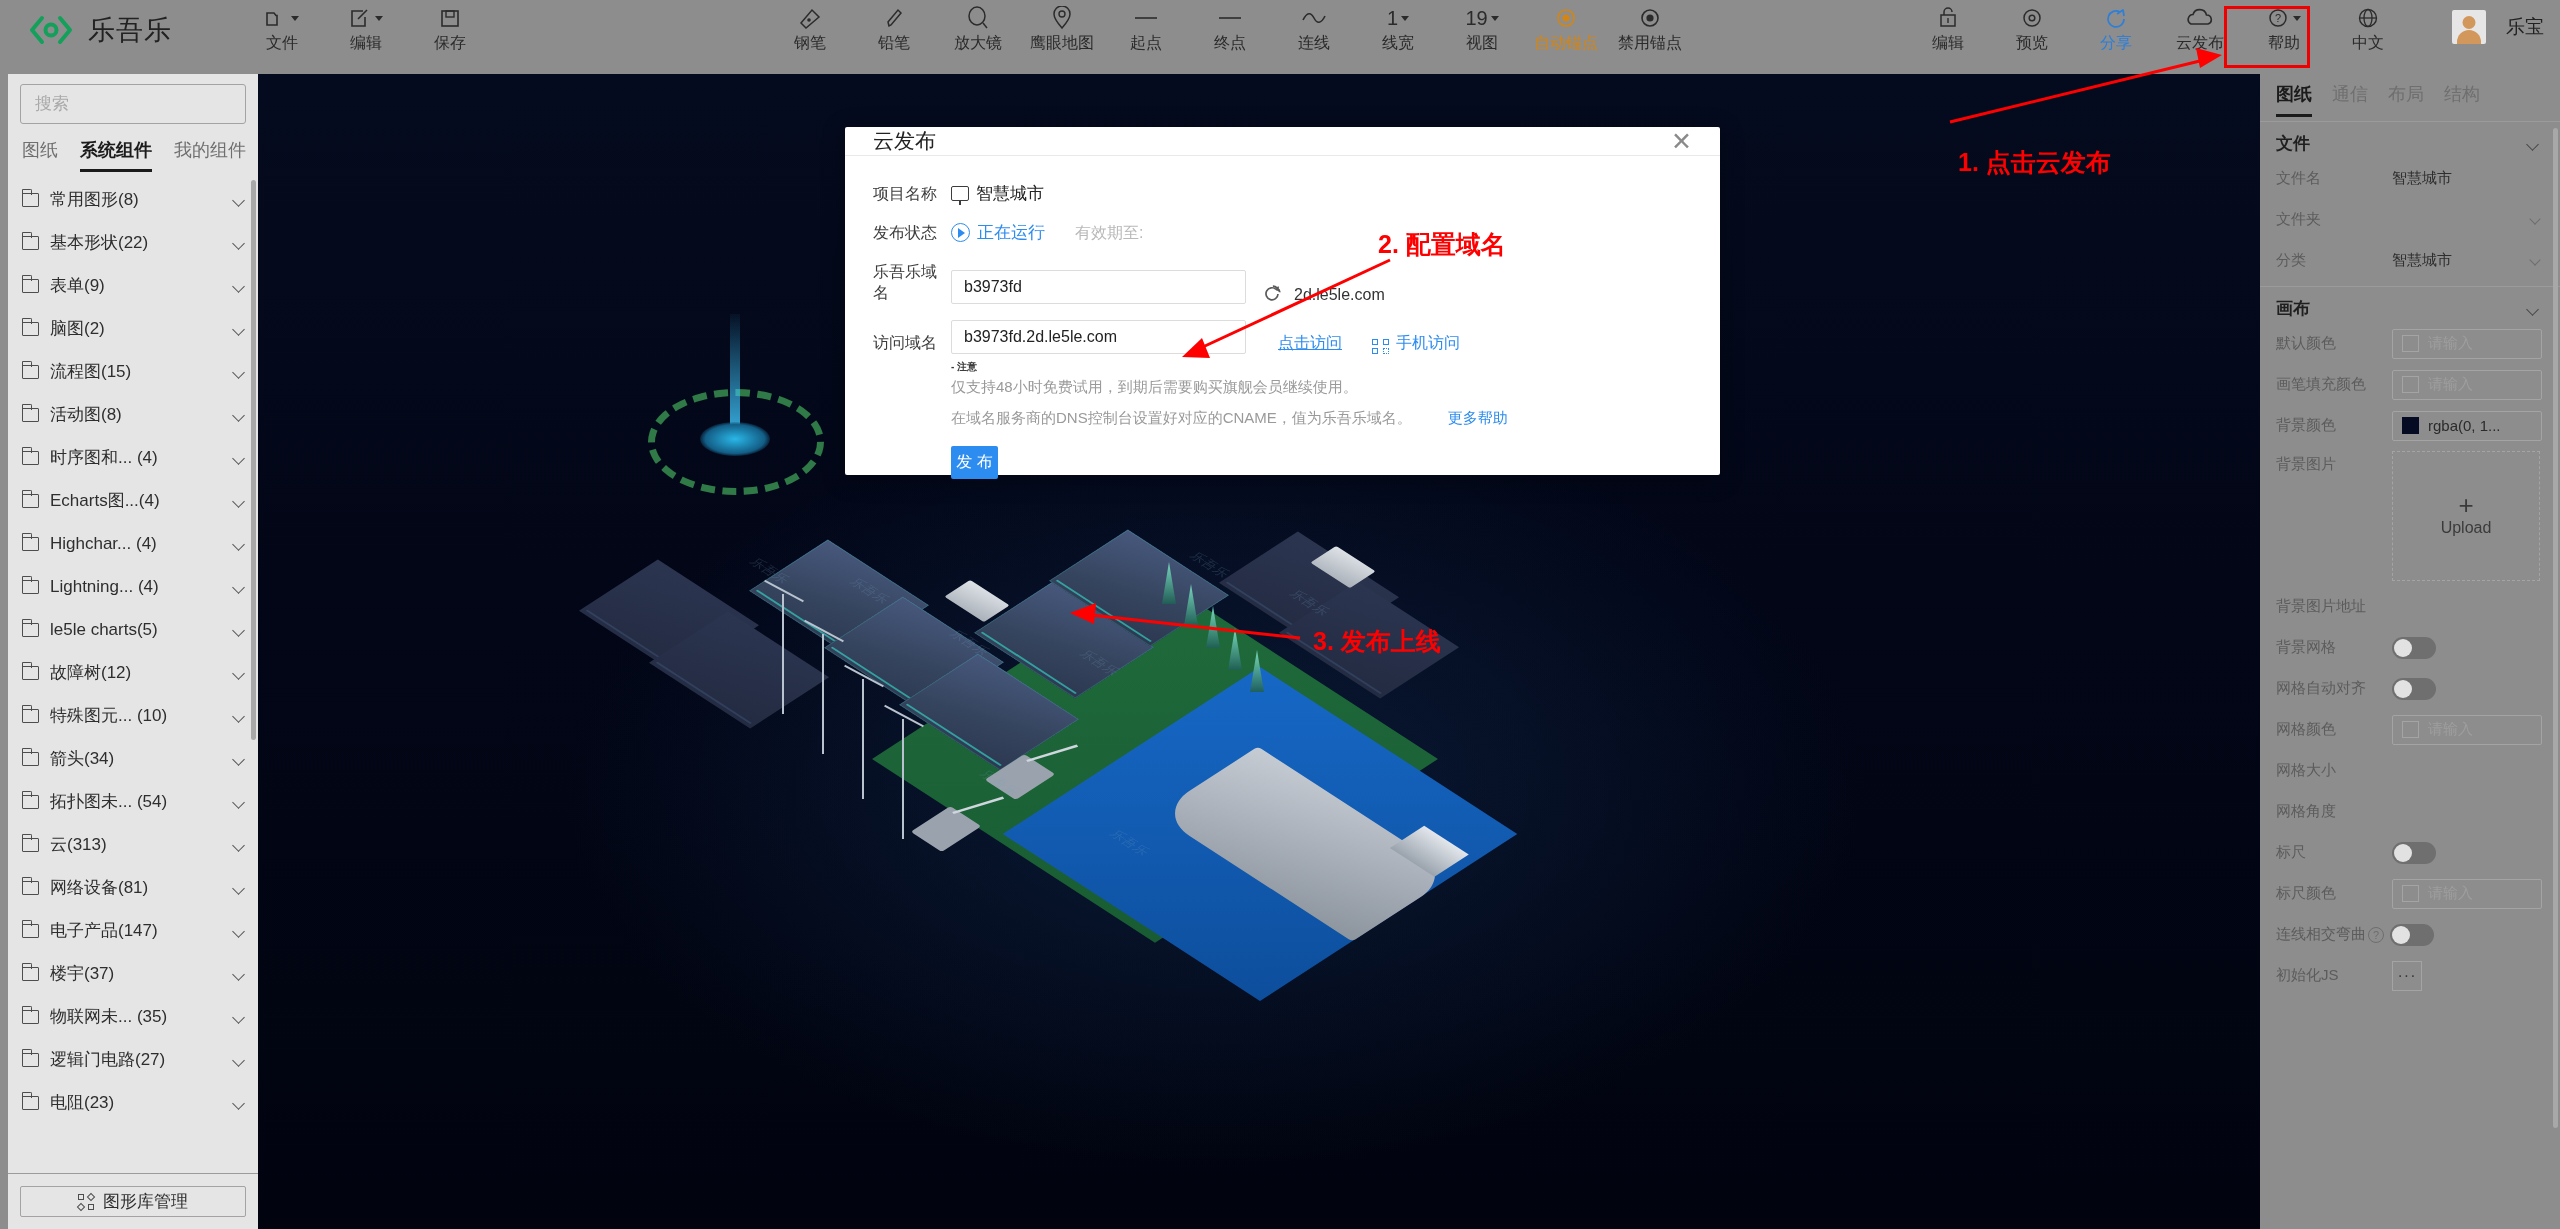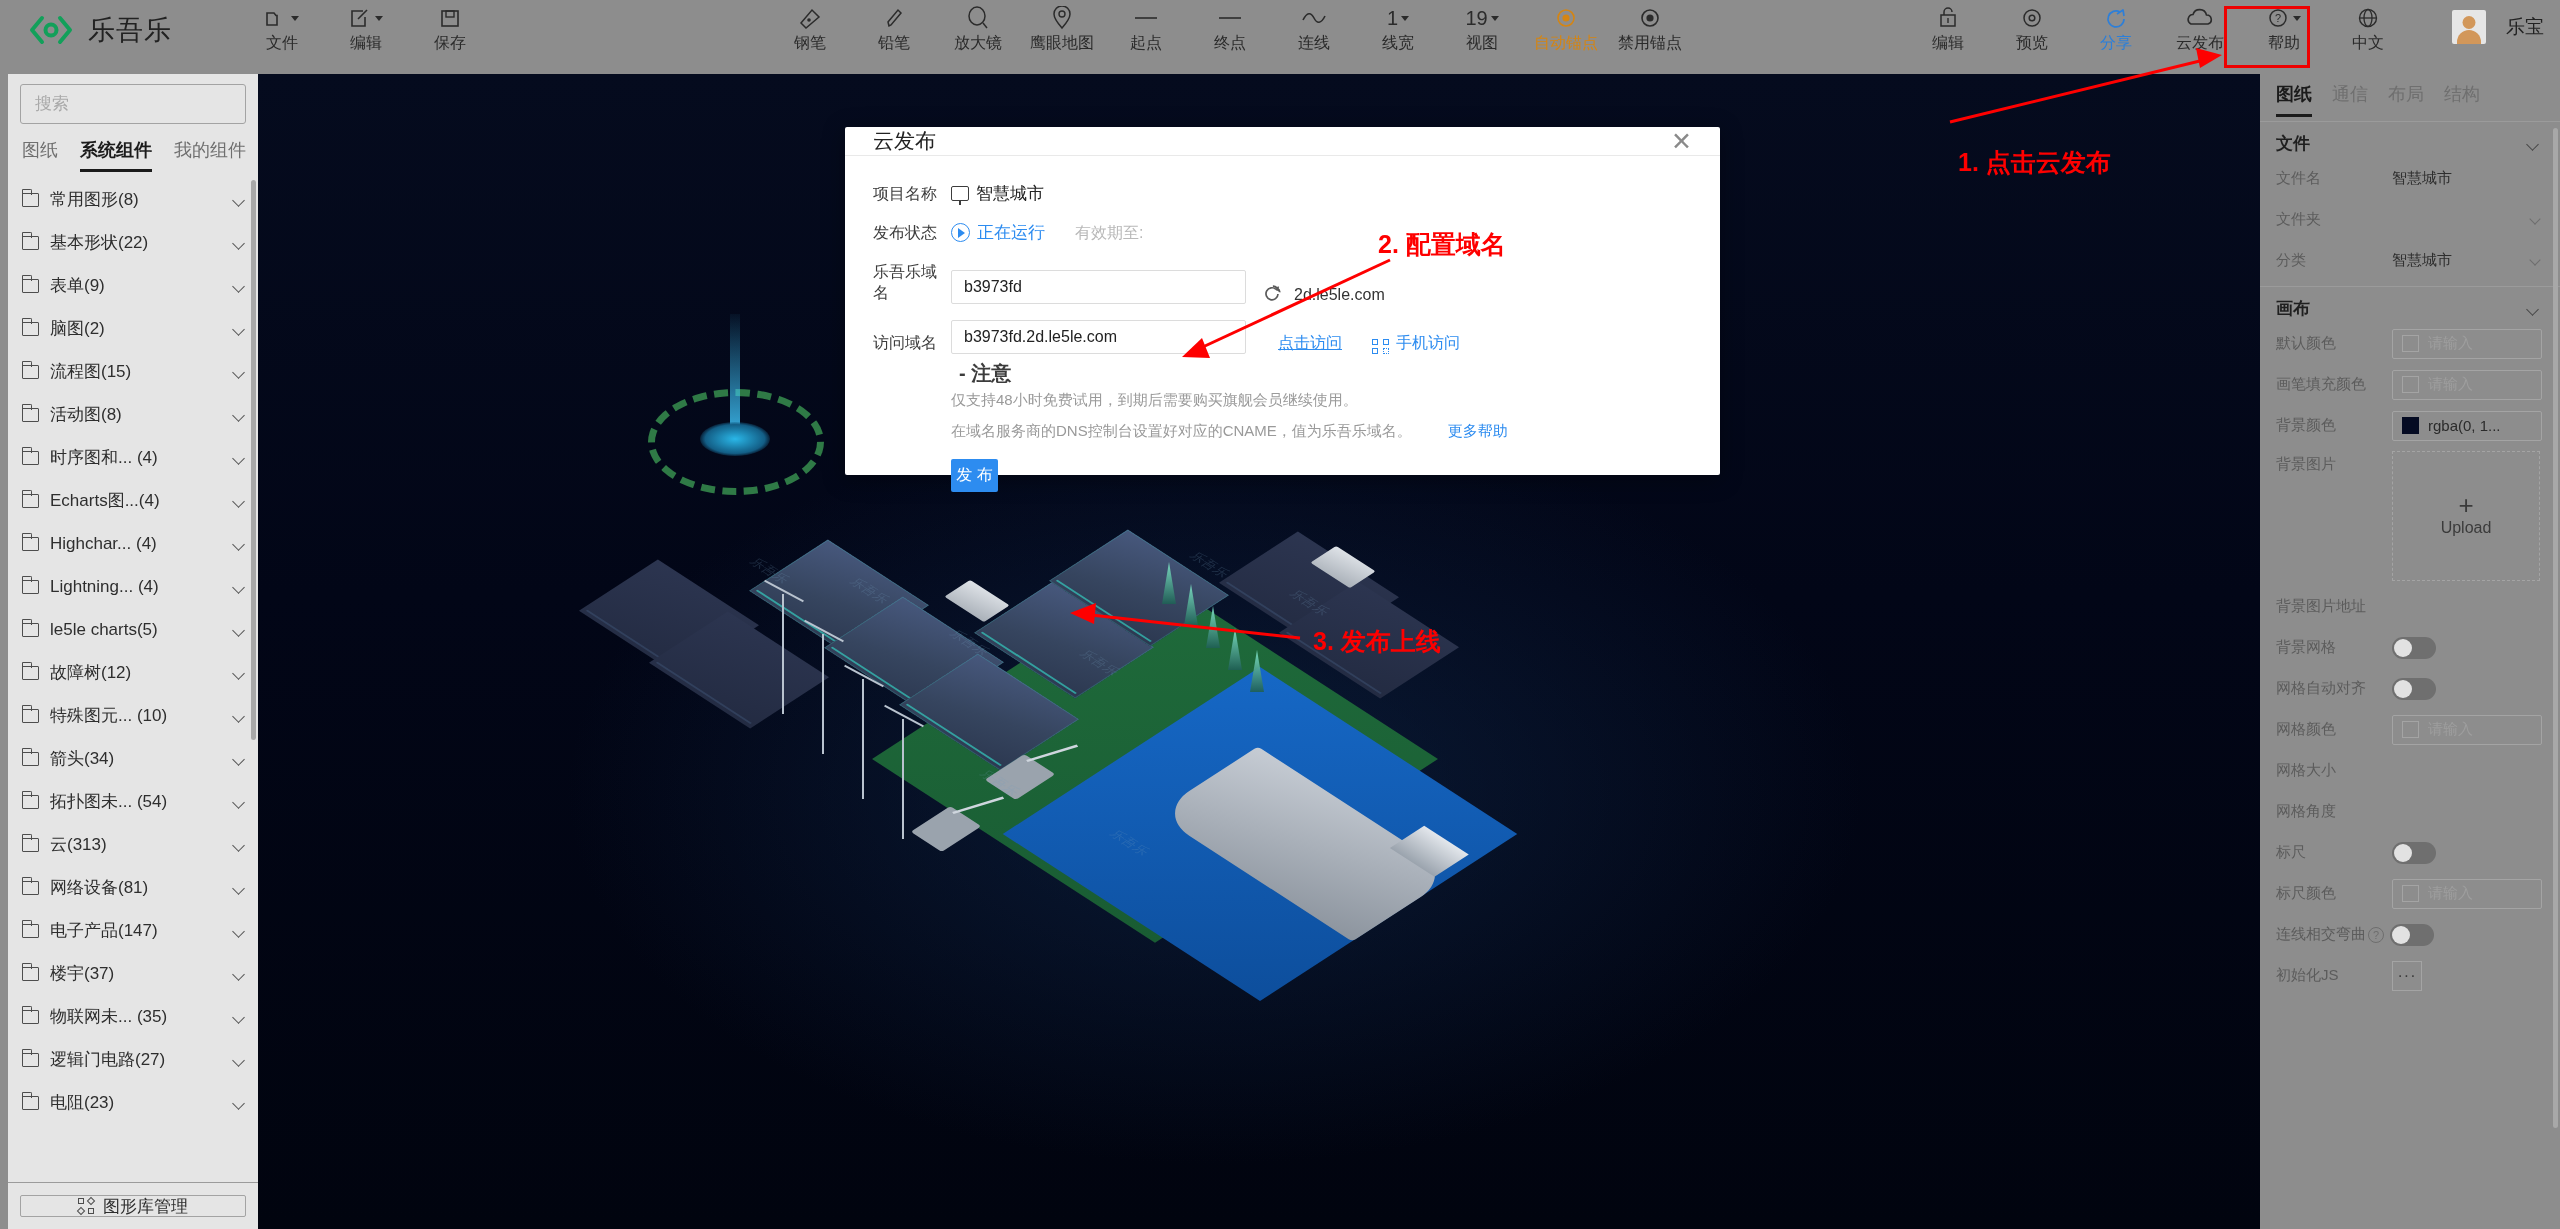--- a/index.html
+++ b/index.html
@@ -97,21 +97,21 @@
     content: ""; position: absolute; left: 1px; top: 0px; width: 8px; height: 8px;
     border-right: 1.8px solid #3a3a3a; border-bottom: 1.8px solid #3a3a3a;
     transform: rotate(45deg);
   }
   .lp-scroll {
     position: absolute; right: 2px; top: 8px; width: 5px; height: 560px;
     background: #a8a8a8; border-radius: 3px;
   }
   .lp-footer { border-top: 1px solid #9b9b9b; padding: 12px; }
   .lib-btn {
-    width: 100%; height: 22px; border: 1px solid #a3a3a3; background: transparent;
+    width: 100%; height: 31px; border: 1px solid #a3a3a3; background: transparent;
     display: flex; align-items: center; justify-content: center; gap: 9px;
     font-size: 17px; color: #2e2e2e; cursor: pointer; font-family: inherit; border-radius: 2px;
   }
   .grid4 { width: 16px; height: 16px; position: relative; }
   .grid4 span { position: absolute; width: 6px; height: 6px; border: 1.4px solid #4d4d4d; }
   .grid4 span:nth-child(1){left:0;top:0;}
   .grid4 span:nth-child(2){right:0;top:0;transform:rotate(45deg);}
   .grid4 span:nth-child(3){left:0;bottom:0;transform:rotate(45deg);}
   .grid4 span:nth-child(4){right:0;bottom:0;}
 
@@ -267,21 +267,21 @@
   .refresh { width:20px;height:20px;margin-left:16px;position:relative;cursor:pointer;flex:none;}
   .refresh::before{content:"";position:absolute;inset:1px;border:2px solid #5a5a5a;border-radius:50%;
     clip-path: polygon(0 0, 100% 0, 100% 40%, 55% 40%, 55% 0, 0 0, 0 100%, 100% 100%, 100% 45%, 100% 100%, 0 100%);}
   .suffix { font-size:16px; color:#333; margin-left: 12px; }
   .linkblue { color:#2d8cf0; font-size:16px; cursor:pointer; }
   .linkblue.u { text-decoration: underline; }
   .qr { width:17px;height:15px;position:relative;flex:none;}
   .qr i{position:absolute;width:6px;height:6px;border:1.4px solid #2d8cf0;}
   .qr i:nth-child(1){left:0;top:0;} .qr i:nth-child(2){right:0;top:0;}
   .qr i:nth-child(3){left:0;bottom:0;} .qr i:nth-child(4){right:0;bottom:0;border-style:dotted;}
-  .note-h { font-size: 20px; font-weight: bold; color:#3c3c3c; margin: 2px 0 4px 8px;}
+  .note-h { font-size: 10px; font-weight: bold; color:#3c3c3c; margin: 2px 0 4px 0;}
   .note-t { font-size: 15px; color:#9a9a9a; margin-bottom: 12px; }
   .note-t .more { color:#2d8cf0; cursor:pointer;margin-left:36px;}
   .pub-btn {
     margin-top: 6px; width: 47px; height: 33px; background:#2d8cf0; color:#fff;
     border:none; border-radius:2px; font-size:16px; cursor:pointer; font-family:inherit;
   }
   .modal-foot {
     height: 62px; border-top:1px solid #ececec; display:flex; align-items:center;
     justify-content:flex-end; padding: 0 26px;
   }

